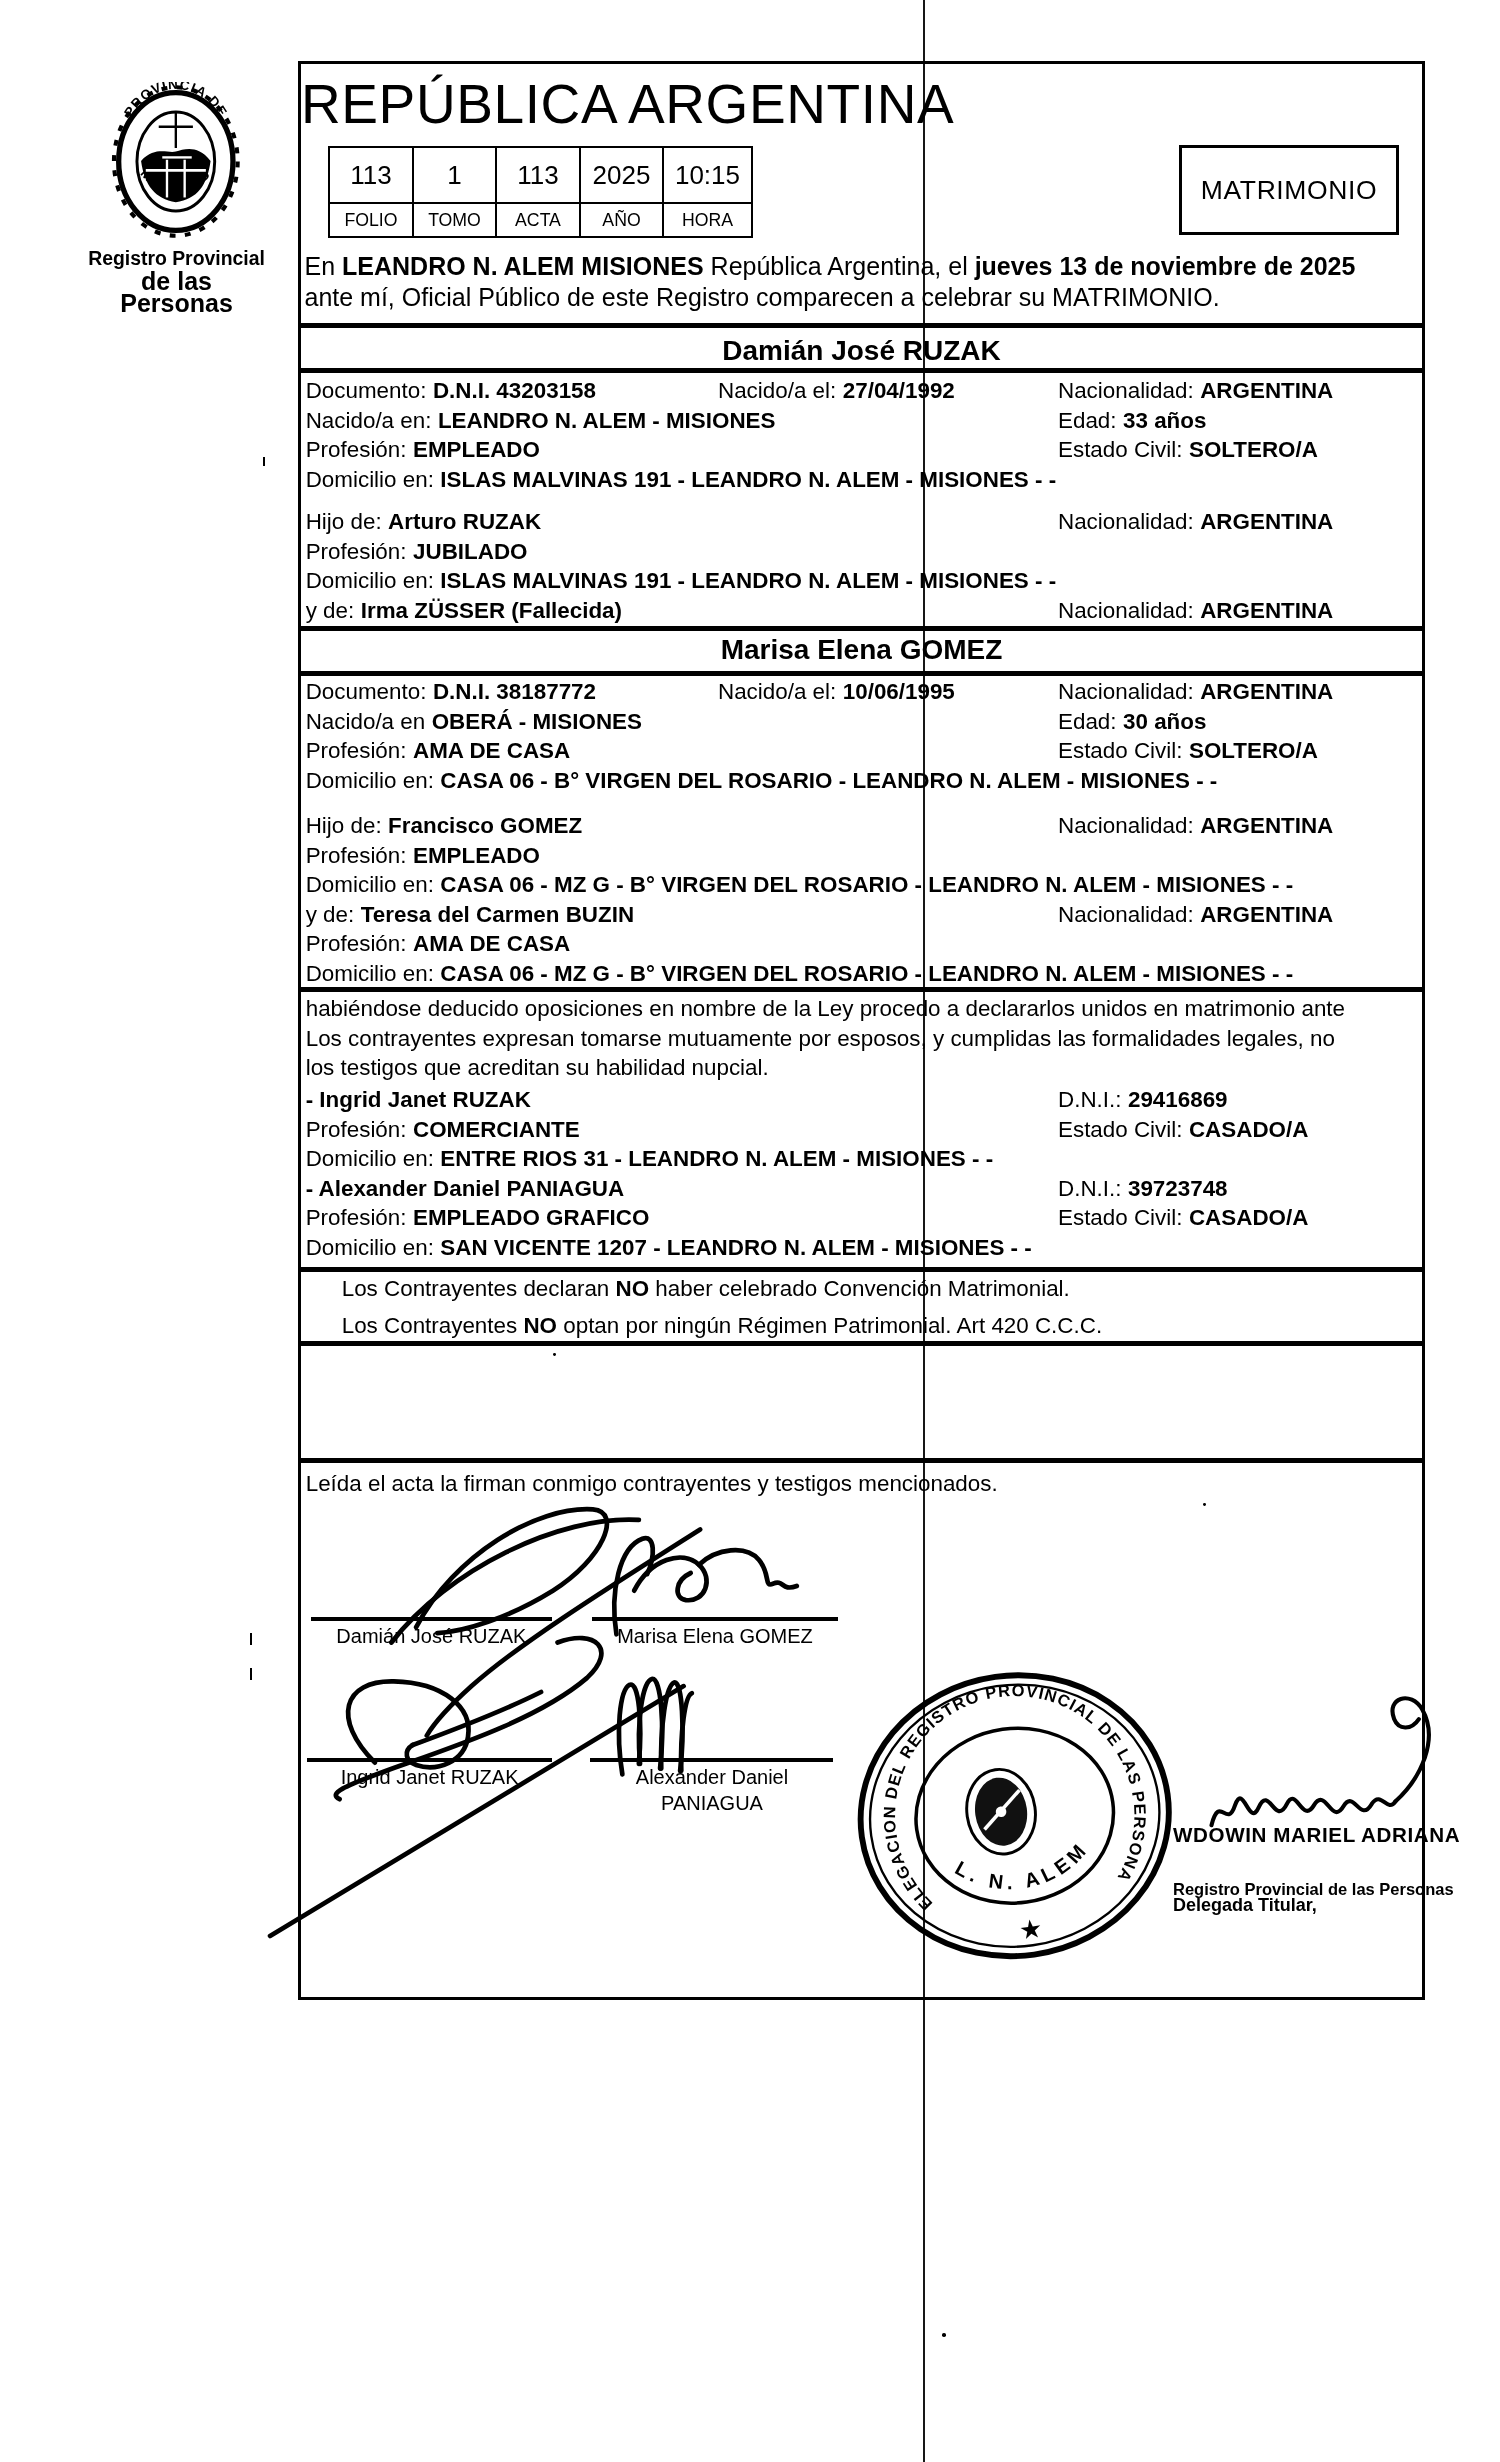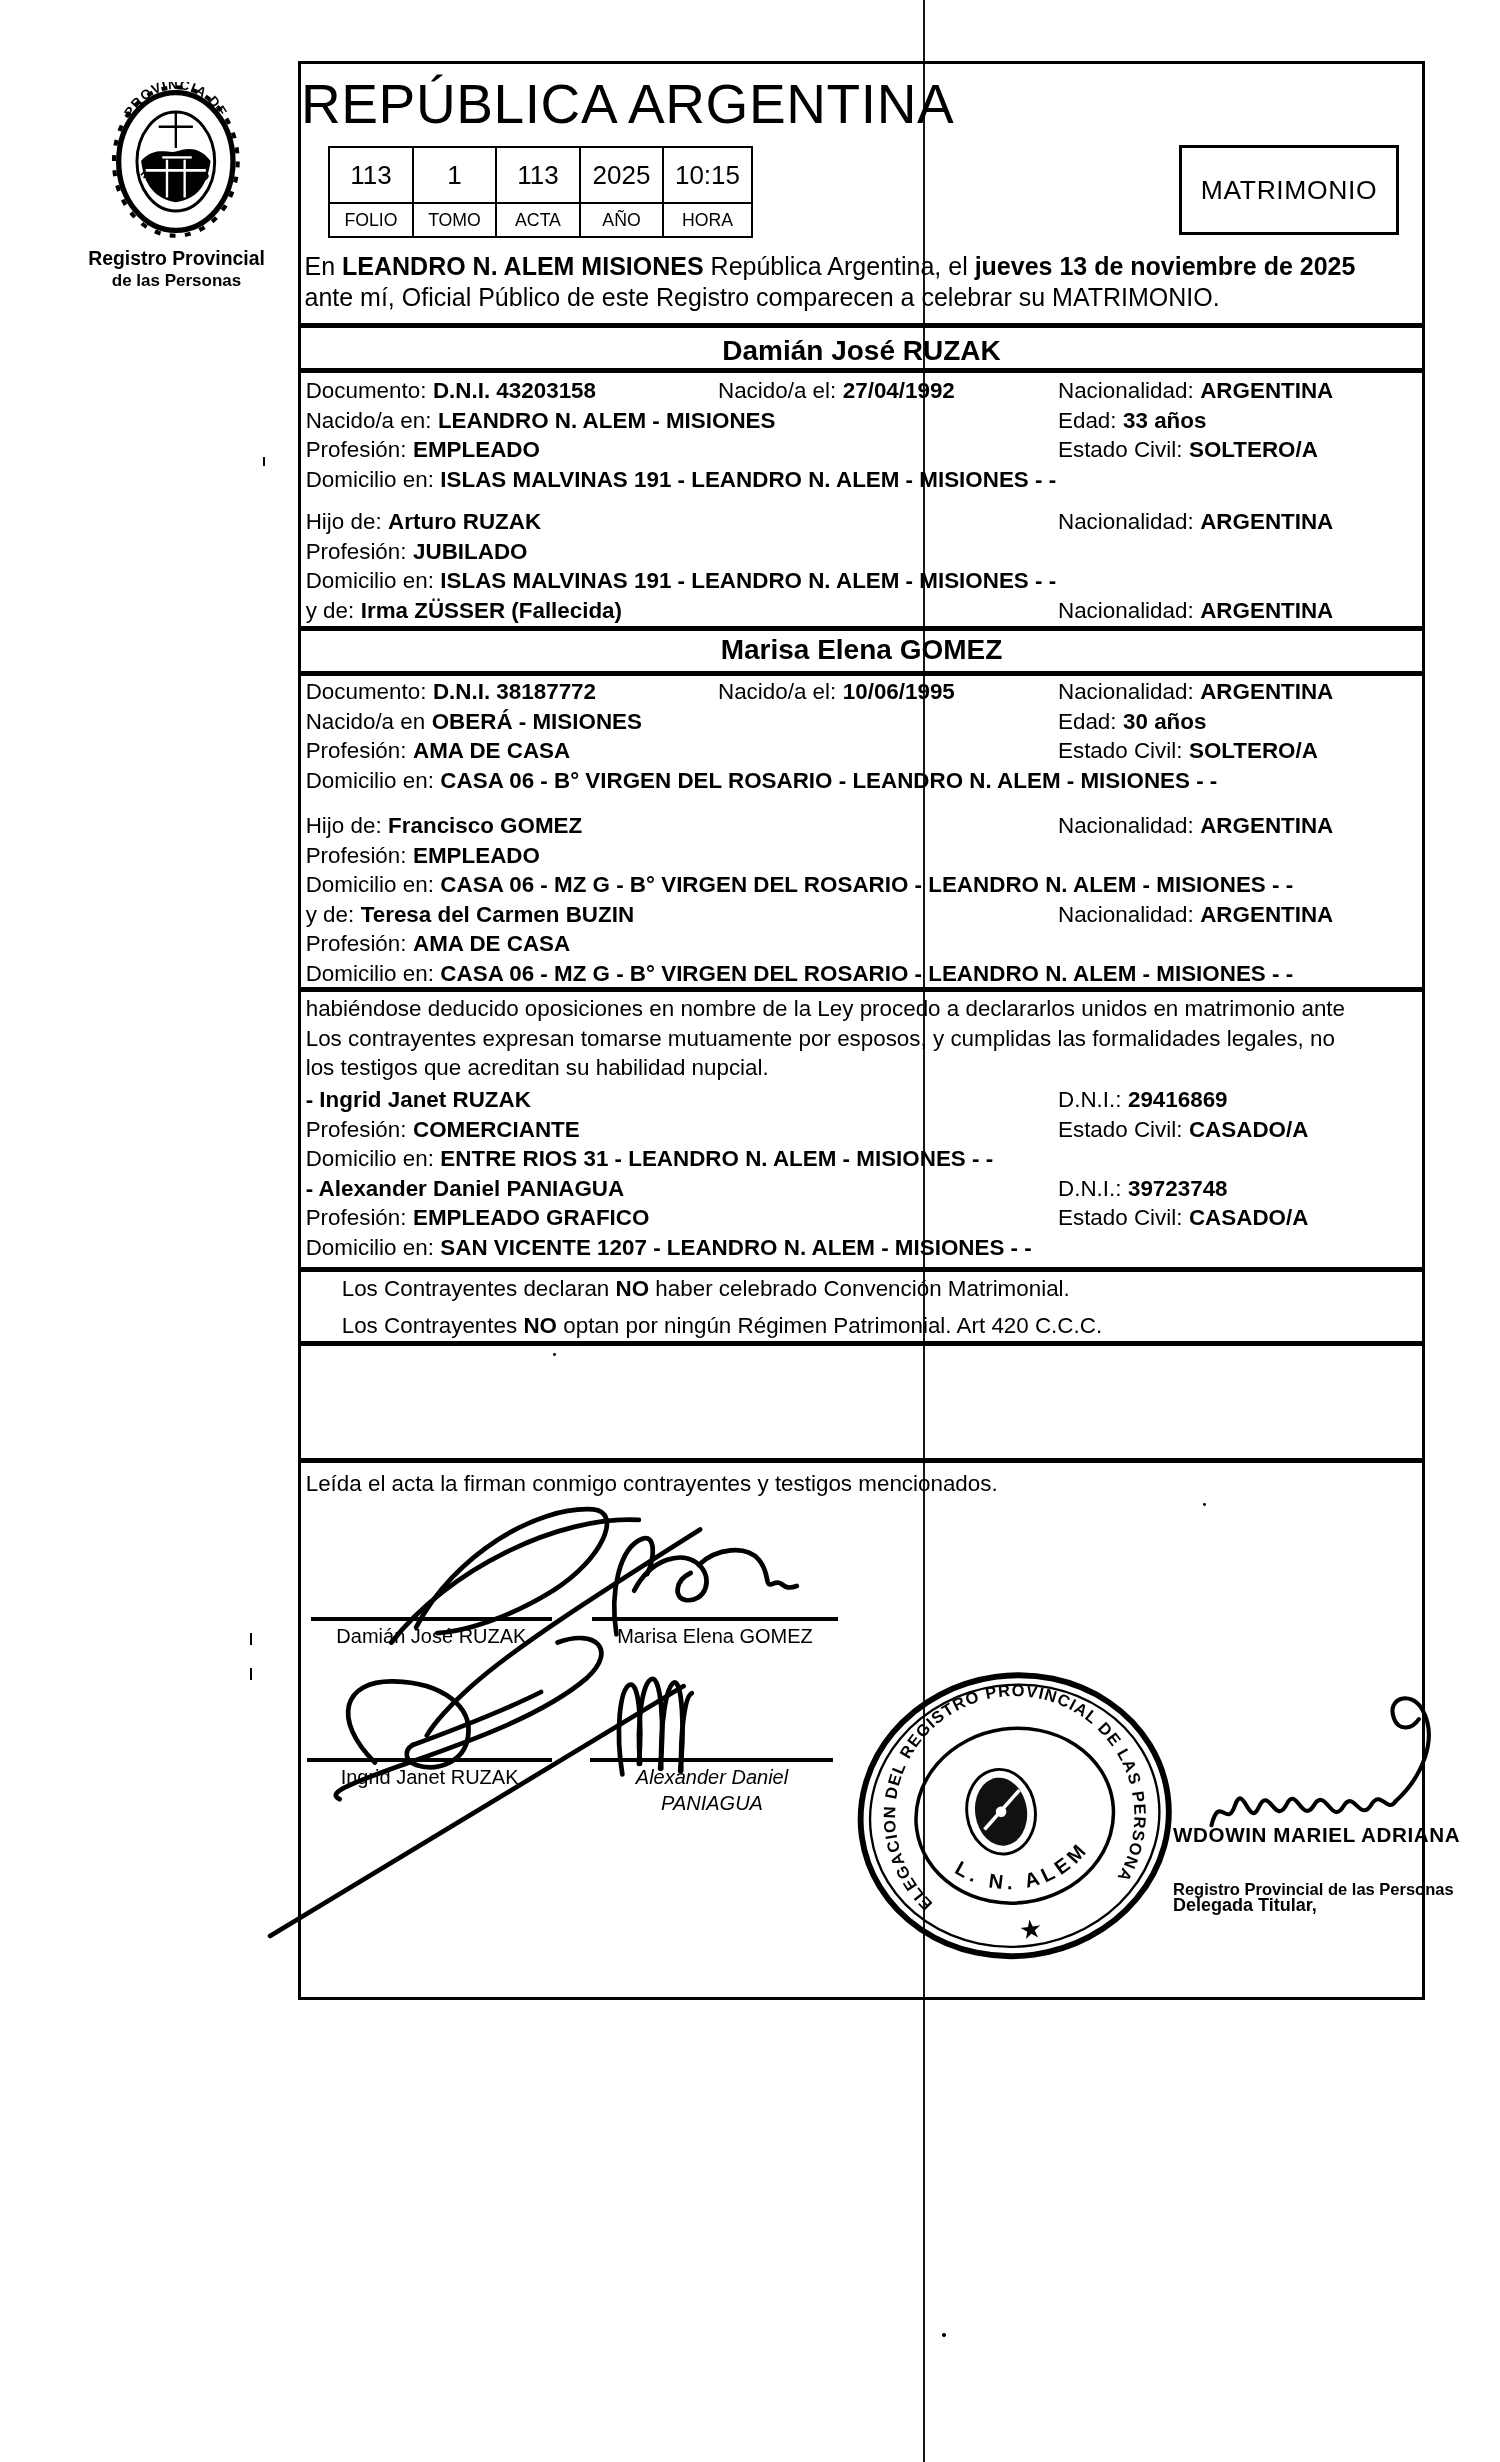--- a/index.html
+++ b/index.html
@@ -6,21 +6,21 @@
   body{
     width:1501px;height:2462px;position:relative;background:#ffffff;
     font-family:"Liberation Sans", sans-serif;color:#000;overflow:hidden;
   }
   .b{font-weight:700;}
   
   .scanline{position:absolute;left:923px;top:0;width:1.8px;height:2462px;background:#161616;}
   
   .sealwrap{position:absolute;left:109px;top:82px;width:136px;height:162px;}
   .sealcap1{position:absolute;left:88px;top:247px;width:177px;text-align:center;font-size:19.4px;font-weight:700;line-height:22px;}
-  .sealcap2{position:absolute;left:88px;top:270px;width:177px;text-align:center;font-size:17px;font-weight:700;line-height:22px;}
+  .sealcap2{position:absolute;left:88px;top:270px;width:177px;text-align:center;font-size:25px;font-weight:700;line-height:22px;}
   
   .mainbox{position:absolute;left:298px;top:61px;width:1121px;height:1933px;border:3.5px solid #000;}
   .title{position:absolute;left:0;top:8.2px;width:100%;text-align:left;font-size:55px;font-weight:400;letter-spacing:0.6px;}
   
   .ftable{position:absolute;left:27px;top:82px;border:2.9px solid #000;}
   .frow{display:flex;}
   .fvals{height:54px;border-bottom:2.9px solid #000;}
   .flabs{height:32px;}
   .fcell{border-right:2.4px solid #000;display:flex;align-items:center;justify-content:center;white-space:nowrap;}
   .fcell:last-child{border-right:none;}
@@ -52,21 +52,21 @@
   
   .sigline{position:absolute;height:4.1px;background:#000;}
   .sl1{left:10px;top:1553px;width:241px;}
   .sl2{left:291px;top:1553px;width:246px;}
   .sl3{left:5.9px;top:1694px;width:245px;}
   .sl4{left:289px;top:1694px;width:243px;}
   .siglabel{position:absolute;text-align:center;font-size:20px;line-height:26px;}
   .sg1{left:12.4px;top:1559px;width:236px;}
   .sg2{left:296px;top:1559px;width:236px;}
   .sg3{left:10.6px;top:1700px;width:236px;}
-  .sg4{left:293px;top:1700px;width:236px;font-style:italic;}
+  .sg4{left:293px;top:1700px;width:236px;}
   
   .offname{position:absolute;left:1173px;top:1823px;width:271px;text-align:center;font-size:20.6px;font-weight:700;letter-spacing:0.6px;white-space:nowrap;}
   .offrole{position:absolute;left:1173px;top:1854px;width:271px;text-align:left;font-size:18px;font-weight:700;margin-top:41px;}
   .offorg{position:absolute;left:1173px;top:1880px;width:271px;text-align:center;font-size:16.5px;font-weight:700;white-space:nowrap;}
   
   .speck{position:absolute;background:#000;}
   .mark1{left:263px;top:457px;width:2.4px;height:9.4px;}
   .mark2{left:250px;top:1633px;width:2.4px;height:11.8px;}
   .mark3{left:250px;top:1668px;width:2.4px;height:11.8px;}
   .dotA{left:553px;top:1353px;width:2.9px;height:2.9px;border-radius:50%;}

